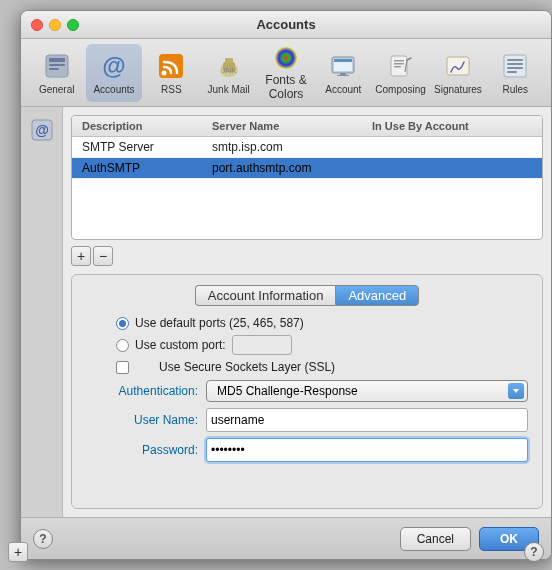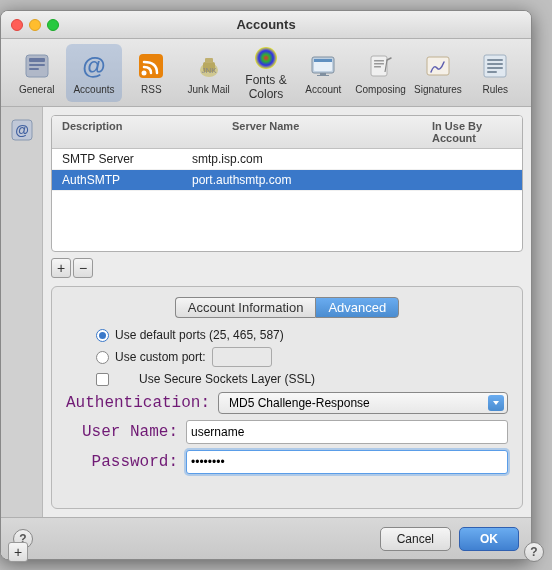--- a/index.html
+++ b/index.html
@@ -162,21 +162,20 @@
       overflow: hidden;
       margin-bottom: 6px;
       flex: 0 0 auto;
     }
 
     .smtp-table-header {
       display: flex;
       background: linear-gradient(to bottom, #f0f0f0, #e0e0e0);
       border-bottom: 1px solid #c0c0c0;
       padding: 2px 6px;
-      gap: 40px;
     }
 
     .smtp-col-header {
       font-size: 11px;
       color: #555;
       font-weight: bold;
       padding: 2px 4px;
     }
 
     .smtp-col-description { flex: 0 0 130px; }
@@ -191,21 +190,21 @@
       border-bottom: 1px solid #f0f0f0;
       align-items: center;
     }
 
     .smtp-row.selected {
       background: #3a78c9;
       color: white;
     }
 
     .smtp-row.selected .smtp-cell {
-      color: #ffffff;
+      color: #000000;
     }
 
     .smtp-cell {
       font-size: 12px;
       color: #222;
     }
 
     .smtp-cell-description { flex: 0 0 130px; }
     .smtp-cell-server { flex: 0 0 160px; }
     .smtp-cell-inuse { flex: 1; }
@@ -329,26 +328,25 @@
       border-radius: 2px;
       margin-right: 6px;
     }
 
     .checkbox-label {
       font-size: 12px;
       color: #222;
     }
 
     .field-label {
-      font-size: 16px;
-      color: #701a75;
+      font-size: 12px;
+      color: #0369a1;
       text-align: right;
       flex: 0 0 120px;
       padding-right: 8px;
-      font-family: Liberation Mono, monospace;
     }
 
     .text-input {
       flex: 1;
       height: 24px;
       border: 1px solid #aaa;
       border-radius: 3px;
       padding: 1px 4px;
       font-size: 12px;
       background: white;
@@ -473,21 +471,21 @@
       justify-content: center;
       font-size: 12px;
       color: #555;
       cursor: pointer;
       font-weight: bold;
     }
   </style>
 </head>
 <body>
 
-<div style="width:552px;height:570px;position:relative;background:#c0c0c0;display:flex;align-items:center;justify-content:flex-start;">
+<div style="width:552px;height:570px;position:relative;background:#c0c0c0;display:flex;align-items:center;justify-content:flex-end;">
 
   <div class="window">
 
     <div class="titlebar">
       <div class="traffic-lights">
         <div class="traffic-light tl-close"></div>
         <div class="traffic-light tl-minimize"></div>
         <div class="traffic-light tl-maximize"></div>
       </div>
       <div class="titlebar-title">Accounts</div>

